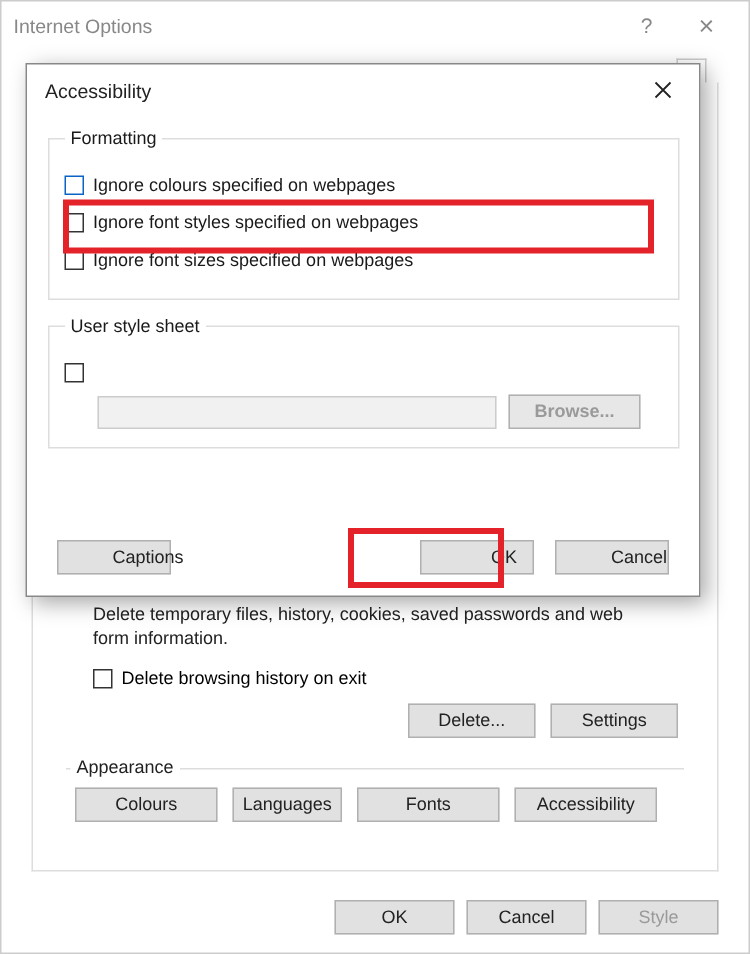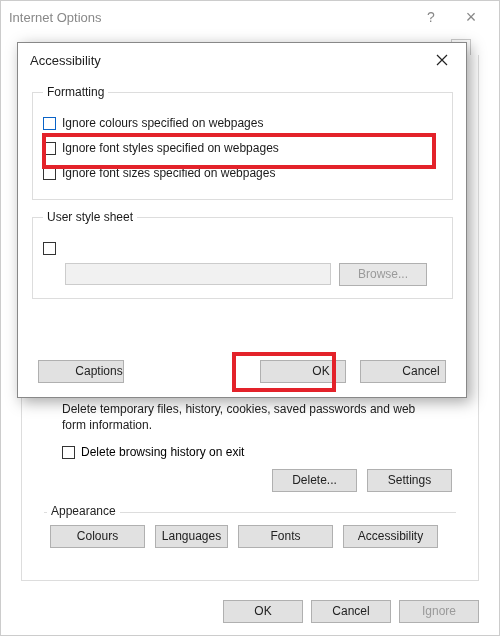--- a/index.html
+++ b/index.html
@@ -124,21 +124,21 @@
   .disabled-text { color:#9a9a9a; }
   .ss-row { padding-left:22px; margin-top:4px;}
   .ss-input {
     height:22px; width:266px; border:1px solid #ccc; background:#f1f1f1;
   }
   .ss-browse { width:88px; margin-left:8px;}
   .m-bottom {
     position:absolute; left:0; right:0; bottom:0; height:52px;
     display:flex; align-items:center;
   }
-  .m-bottom .a-btn { width:86px;padding-left:36px; }
+  .m-bottom .a-btn { width:76px;padding-left:36px; }
   .m-captions { margin-left:20px; }
   .m-spacer { flex:1; }
   .m-ok { margin-right:14px; }
   .m-cancel { margin-right:20px; }
 
   
   .hl {
     position:absolute; border:4px solid #e3222a; pointer-events:none;
   }
 </style>
@@ -180,21 +180,21 @@
       <div class="p-btn" style="width:95px;">Colours</div>
       <div class="p-btn" style="width:73px;">Languages</div>
       <div class="p-btn" style="width:95px;">Fonts</div>
       <div class="p-btn" style="width:95px;">Accessibility</div>
     </div>
   </div>
 
   <div class="io-bottom">
     <div class="p-btn">OK</div>
     <div class="p-btn">Cancel</div>
-    <div class="p-btn disabled">Ignore</div>
+    <div class="p-btn disabled">Style</div>
   </div>
 </div>
 
 <div class="modal">
   <div class="m-titlebar">
     <span class="title">Accessibility</span>
     <span class="m-close">
       <svg viewBox="0 0 12 12">
           <path d="M1 1 L11 11 M11 1 L1 11" stroke="#222" stroke-width="1.2" fill="none"></path>
         </svg>
@@ -216,21 +216,21 @@
         <span class="chkbox"></span>
         <span class="lbl">Ignore font sizes specified on webpages</span>
       </div>
     </fieldset>
 
     <fieldset>
       <legend>User style sheet</legend>
       <div class="chk-row">
         <span class="chkbox"></span>
       </div>
-      <div class="ss-row" style="display:flex; margin-top:4px;">
+      <div class="ss-row" style="display:flex; align-items:center; margin-top:4px;font-weight:bold;">
         <div class="ss-input"></div>
         <div class="a-btn disabled-text ss-browse" style="background:#e7e7e7;">Browse...</div>
       </div>
     </fieldset>
   </div>
 
   <div class="m-bottom">
     <div class="a-btn m-captions">Captions</div>
     <div class="m-spacer"></div>
     <div class="a-btn m-ok">OK</div>

